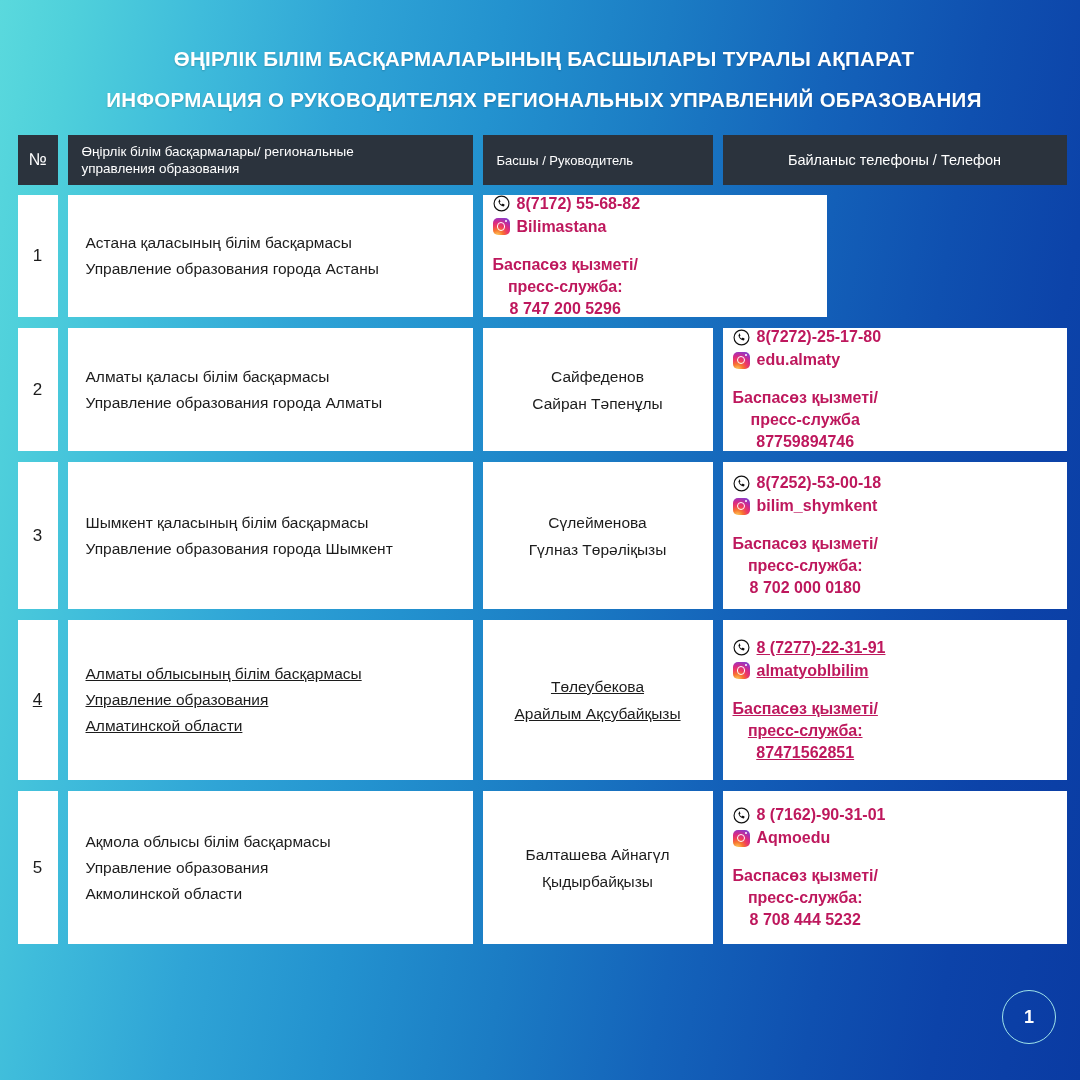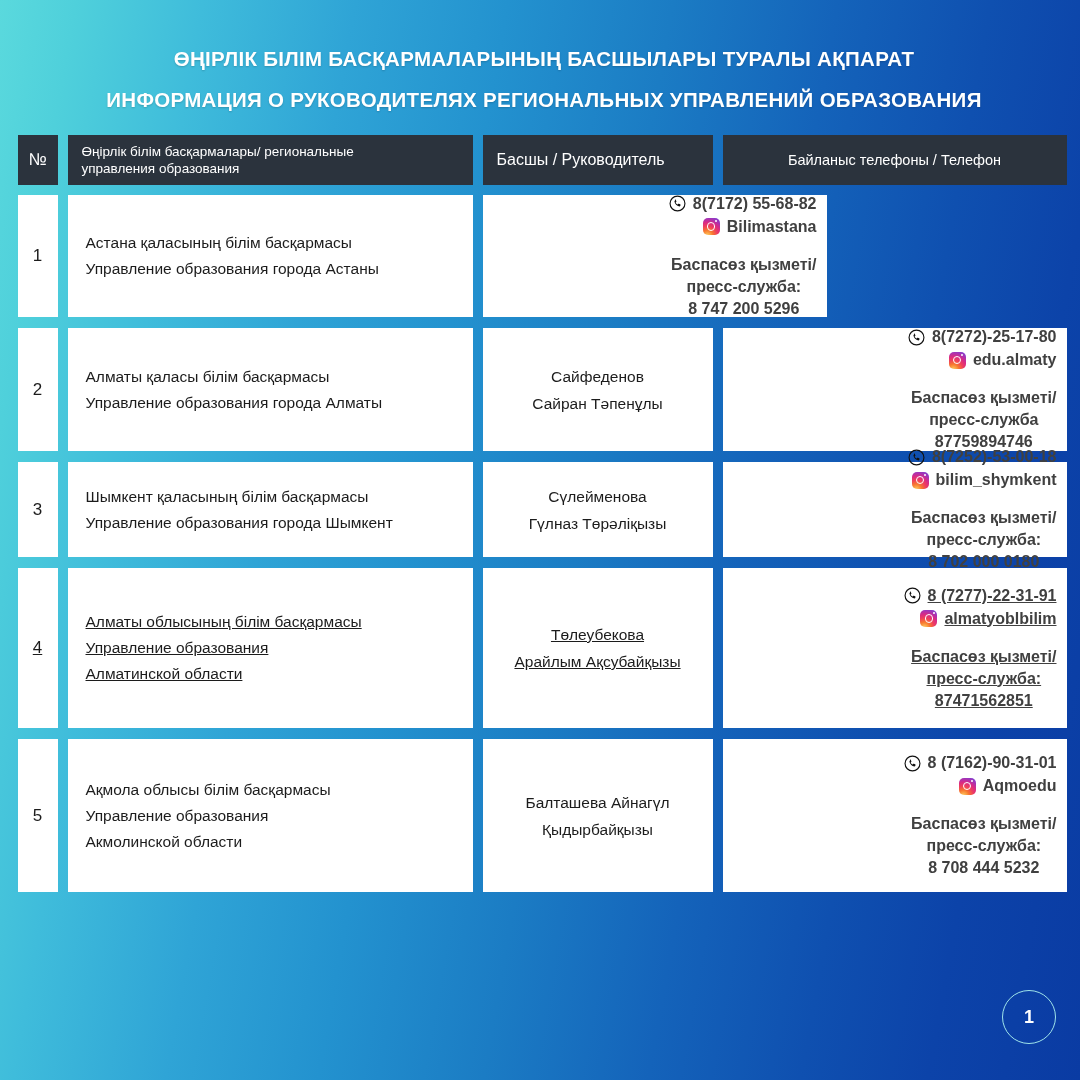--- a/index.html
+++ b/index.html
@@ -80,21 +80,21 @@
     font-size: 17px;
     padding: 0;
   }
   .header-row .col-org {
     padding: 8px 14px;
     font-size: 13.5px;
     line-height: 17px;
   }
   .header-row .col-head {
     padding: 8px 14px;
-    font-size: 16px;
+    font-size: 13px;
     justify-content: flex-start;
   }
   .header-row .col-phone {
     padding: 8px 14px;
     font-size: 14.5px;
     justify-content: center;
   }
 
   
   .body-row { margin-bottom: 11px; }
@@ -128,29 +128,29 @@
     color: #1c1c1c;
     flex-direction: column;
     align-items: center;
     justify-content: center;
     text-align: center;
   }
 
   .body-row .col-phone {
     padding: 12px 10px;
     flex-direction: column;
-    align-items: flex-end;
-    justify-content: center;
-    color: #404040;
+    align-items: flex-start;
+    justify-content: center;
+    color: #be185d;
   }
 
   
   .h1 .cell { height: 122px; }
   .h2 .cell { height: 123px; }
-  .h3 .cell { height: 95px; }
+  .h3 .cell { height: 147px; }
   .h4 .cell { height: 160px; text-decoration: underline; }
   .h5 .cell { height: 153px; }
 
   .org-line { white-space: nowrap; }
   .name-line { white-space: nowrap; }
 
   
   .contact-line {
     display: flex;
     align-items: center;

